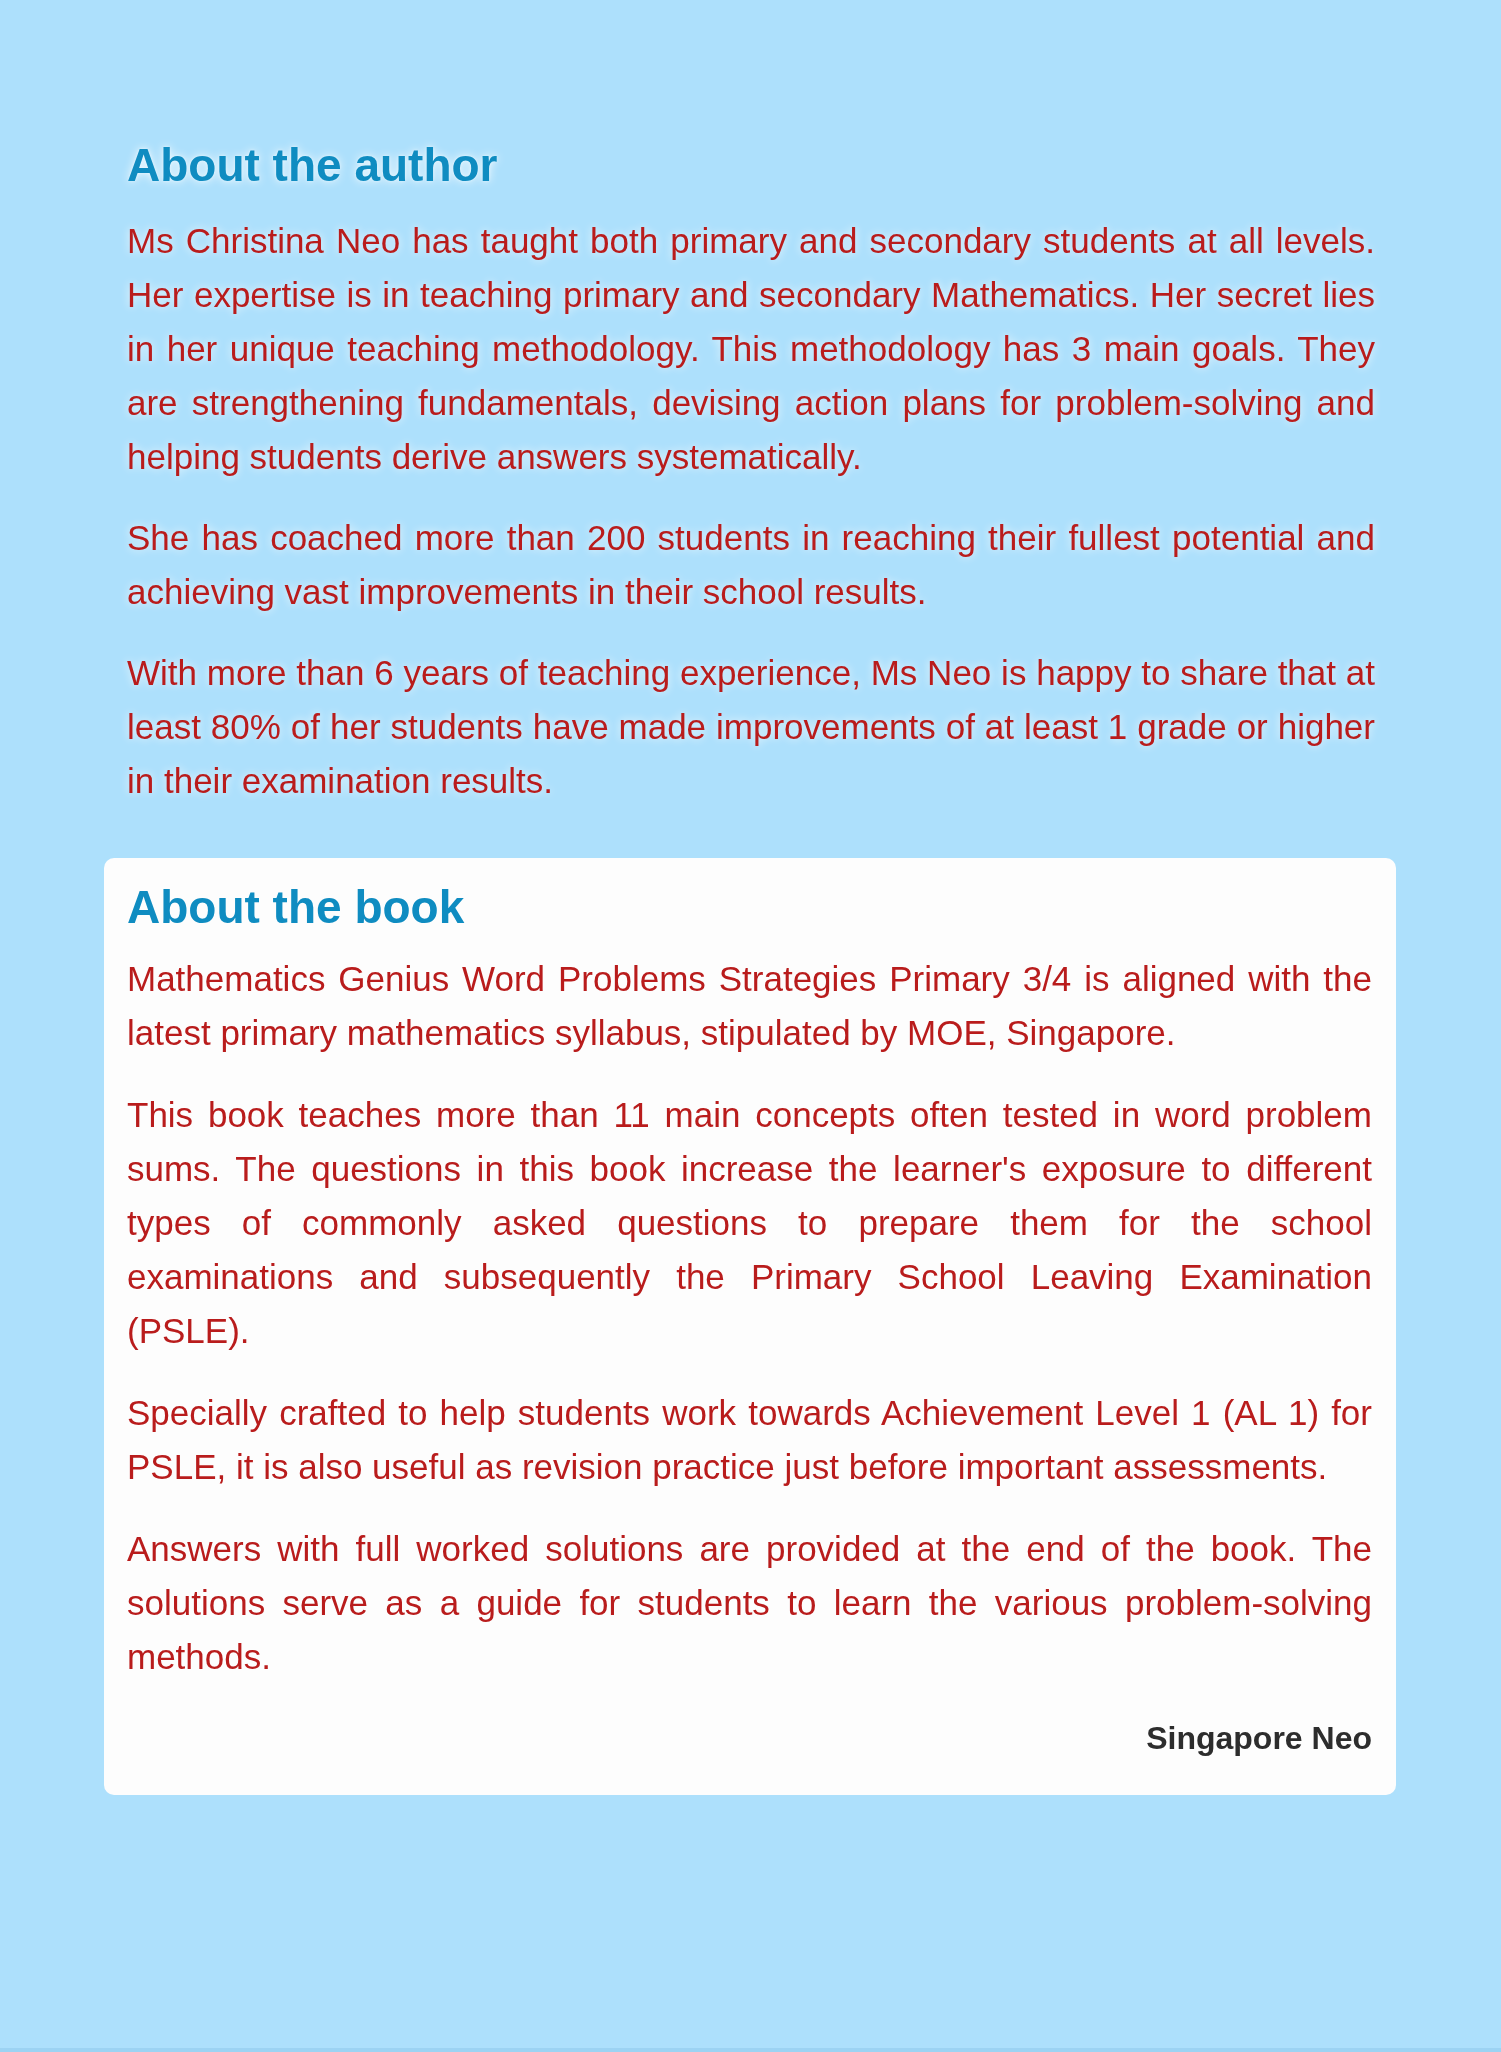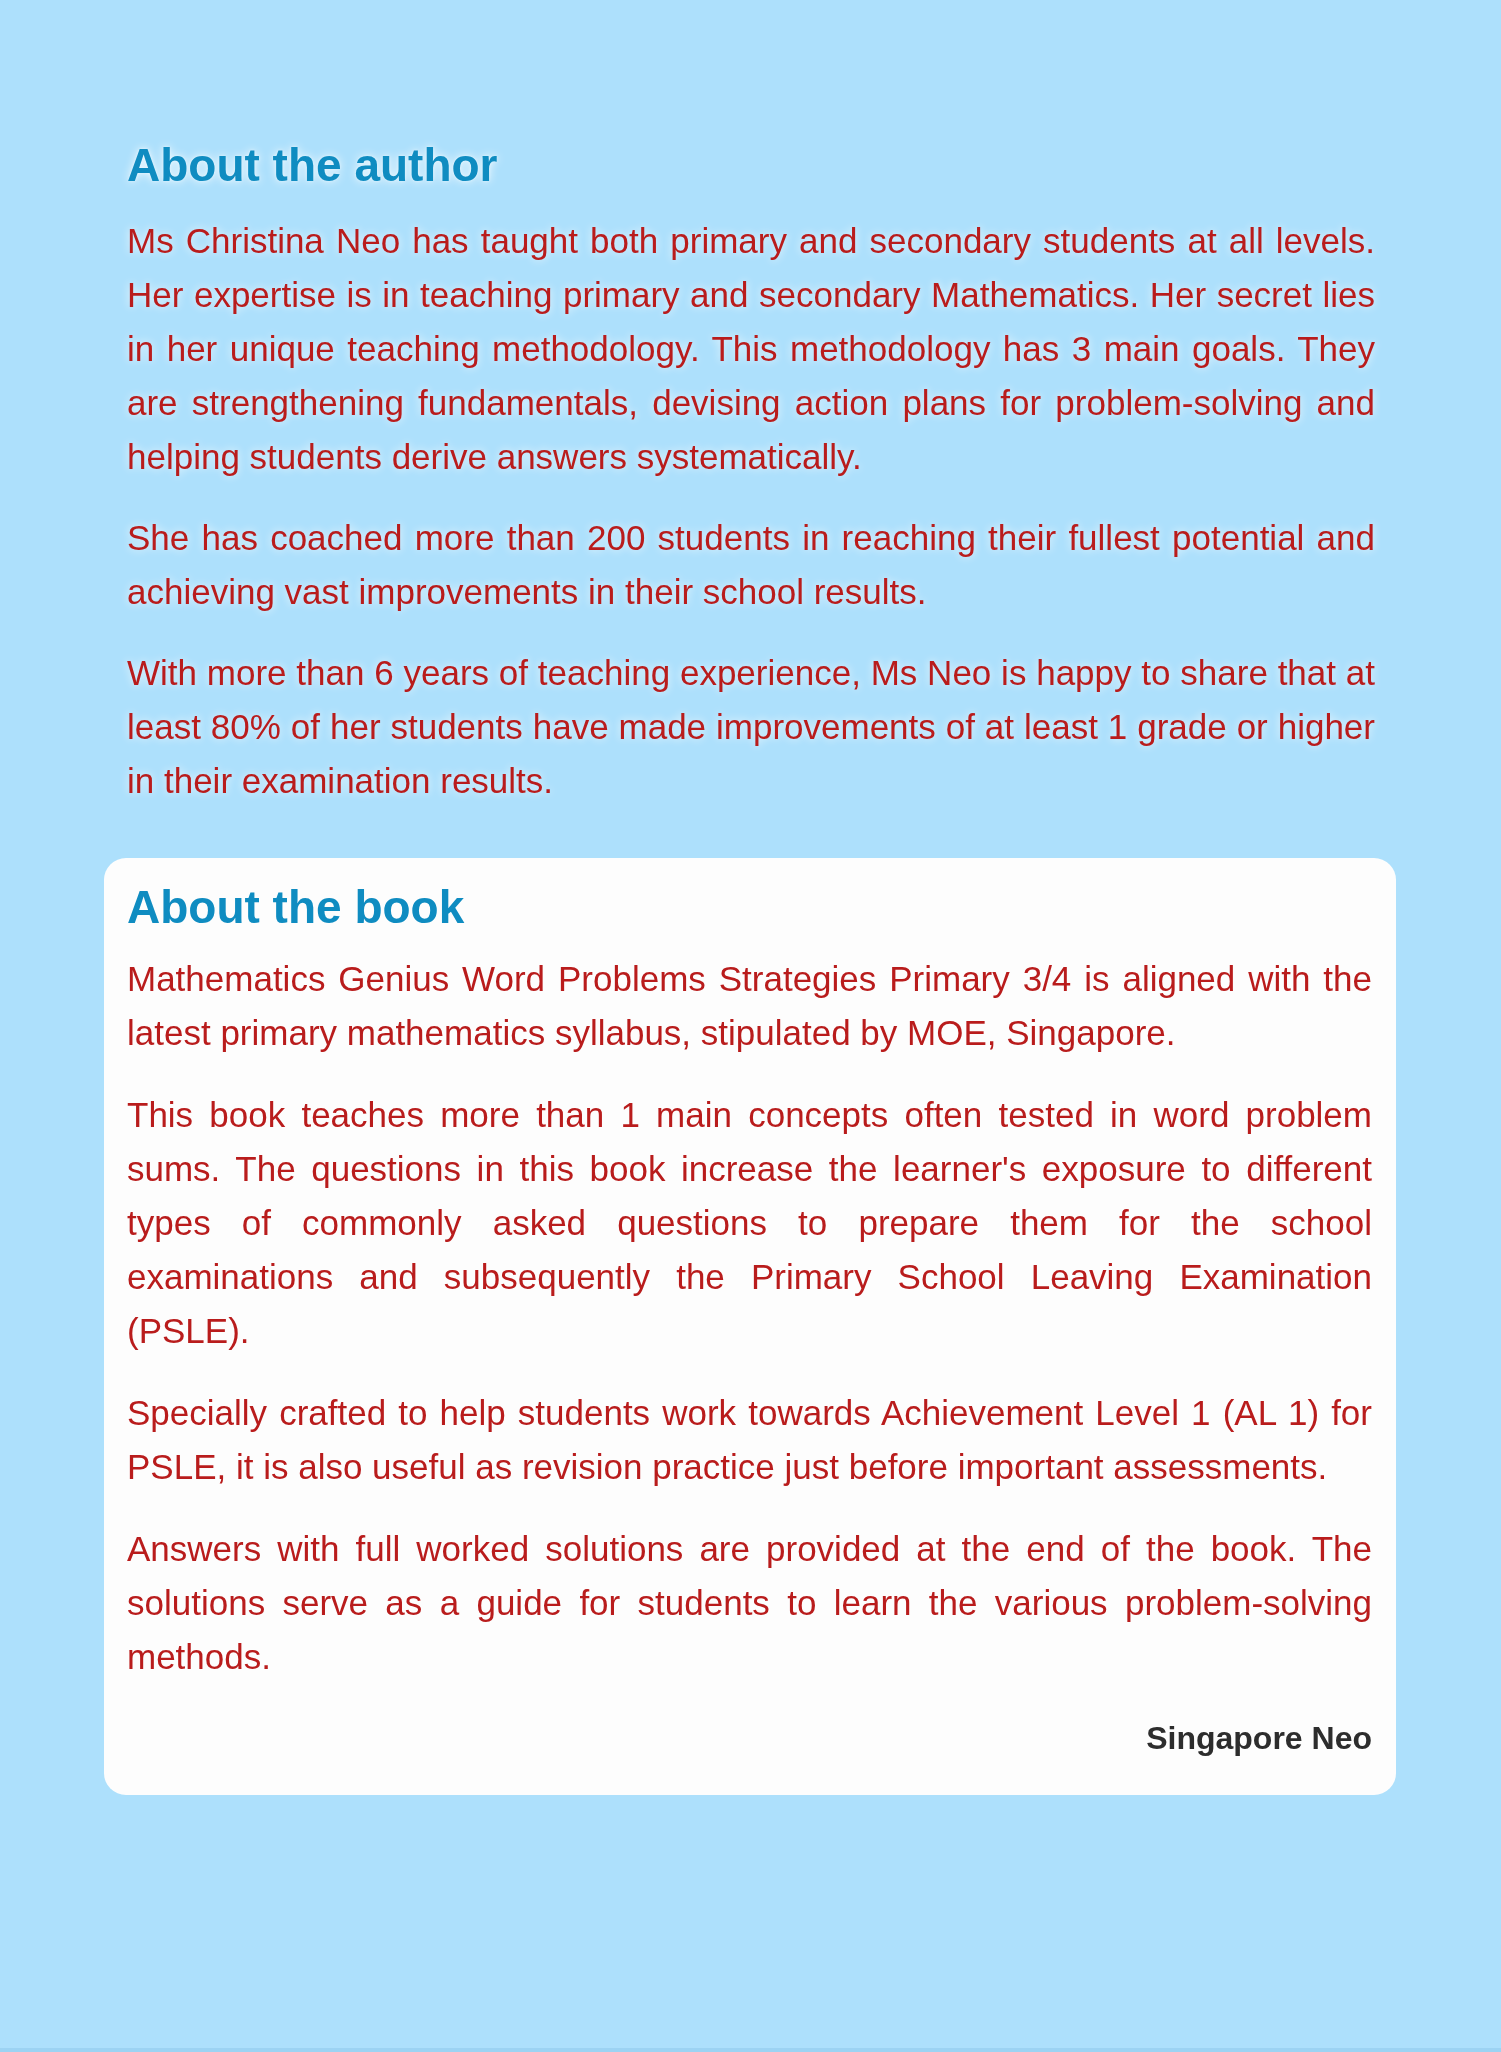--- a/index.html
+++ b/index.html
@@ -40,21 +40,21 @@
     text-shadow: 0 0 9px rgba(255,255,255,0.85);
   }
   .book-card {
     position: absolute;
     left: 104px;
     top: 858px;
     width: 1292px;
     min-height: 937px;
     box-sizing: border-box;
     background: #fdfdfd;
-    border-radius: 22px;
+    border-radius: 10px;
     padding: 22px 24px 10px 23px;
   }
   .book-card .section-heading {
     margin-bottom: 18px;
     text-shadow: none;
   }
   .book-card .body-para {
     margin-bottom: 28px;
   }
   .bold-inline {
@@ -87,21 +87,21 @@
     <p class="body-para">Ms Christina Neo has taught both primary and secondary students at all levels. Her expertise is in teaching primary and secondary Mathematics. Her secret lies in her unique teaching methodology. This methodology has 3 main goals. They are strengthening fundamentals, devising action plans for problem-solving and helping students derive answers systematically.</p>
     <p class="body-para">She has coached more than 200 students in reaching their fullest potential and achieving vast improvements in their school results.</p>
     <p class="body-para">With more than 6 years of teaching experience, Ms Neo is happy to share that at least 80% of her students have made improvements of at least 1 grade or higher in their examination results.</p>
   </div>
 
   <div class="book-card">
     <h1 class="section-heading">About the book</h1>
 
     <p class="body-para"><span class="bold-inline">Mathematics Genius Word Problems Strategies Primary 3/4</span><span> is aligned with the latest primary mathematics syllabus, stipulated by MOE, Singapore.</span></p>
 
-    <p class="body-para">This book teaches more than 1 main concepts often tested in word problem sums. The questions in this book increase the learner's exposure to different types of commonly asked questions to prepare them for the school examinations and subsequently the Primary School Leaving Examination (PSLE).</p>
+    <p class="body-para">This book teaches more than 11 main concepts often tested in word problem sums. The questions in this book increase the learner's exposure to different types of commonly asked questions to prepare them for the school examinations and subsequently the Primary School Leaving Examination (PSLE).</p>
 
     <p class="body-para">Specially crafted to help students work towards Achievement Level 1 (AL 1) for PSLE, it is also useful as revision practice just before important assessments.</p>
 
     <p class="body-para">Answers with full worked solutions are provided at the end of the book. The solutions serve as a guide for students to learn the various problem-solving methods.</p>
 
 
 
     <div class="signature">Singapore Neo</div>
   </div>
 

